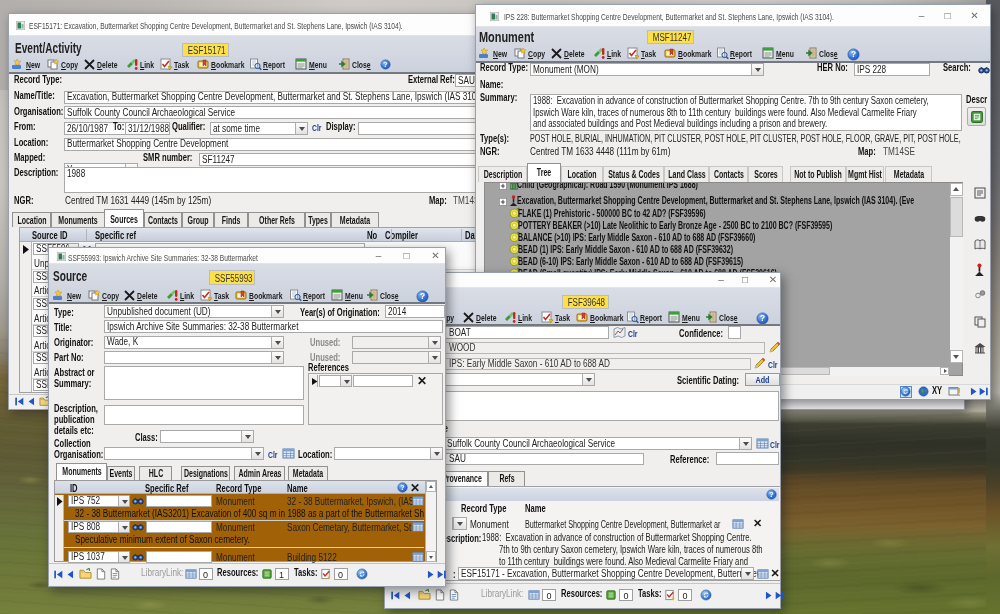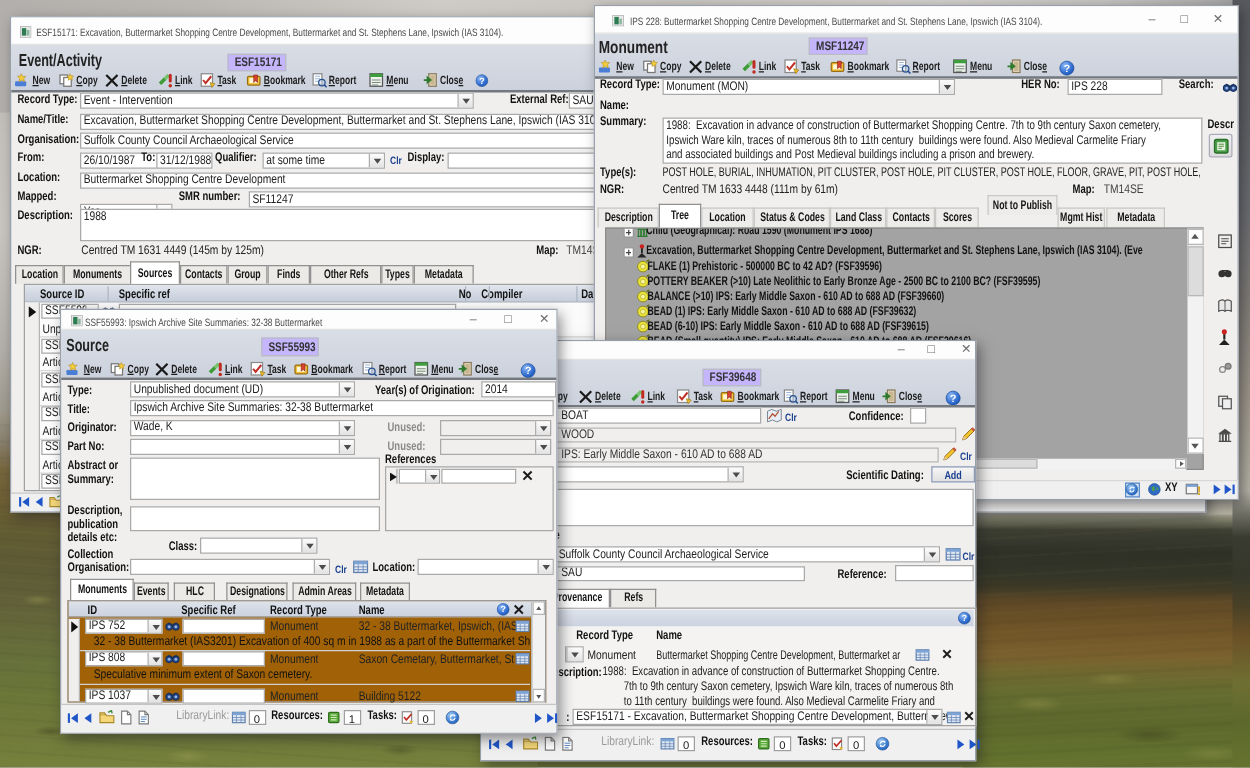--- a/index.html
+++ b/index.html
@@ -24,21 +24,21 @@
 radial-gradient(36px 10px at 200px 210px,rgba(170,170,90,.25),rgba(0,0,0,0) 70%),
 repeating-linear-gradient(177deg,rgba(30,30,15,.05) 0 3px,rgba(0,0,0,0) 3px 8px,rgba(160,150,80,.04) 8px 10px,rgba(0,0,0,0) 10px 15px),
 linear-gradient(180deg,#a8a596 0%,#b4b1a2 5%,#b7b4a4 8%,#84846f 10%,#3f4034 14%,#2f3127 22%,#333528 30%,#3f3a26 35%,#5e4826 40%,#6b5126 47%,#74592a 54%,#7a612e 60%,#6f6830 66%,#646c30 74%,#5d682c 84%,#62702e 94%,#66732f 100%)}
 #bgr{position:absolute;right:0;top:0;width:14px;height:100%;background:
 linear-gradient(180deg,#595a5f 0%,#616266 15%,#6e6f73 28%,#84807a 40%,#a19a8d 52%,#b0ad9f 60%,#bab7aa 64%,#6f6f65 67%,#3a3b30 70%,#35372b 75%,#4a4126 79%,#6b5126 83%,#6f6f33 89%,#5d682c 94%,#66732f 100%)}
 .win{position:absolute;background:#f0efed;border:1px solid #98a0ab;box-shadow:3px 4px 10px rgba(30,30,35,.5)}
 .tb{position:absolute;left:0;right:0;top:0;background:#fdfdfd;border-bottom:1px solid #e4e4e4}
 .tbt{position:absolute;font-size:8.5px;color:#4a4a4a;white-space:nowrap;transform:scaleX(.78);transform-origin:0 50%}
 .band{position:absolute;left:0;right:0;background:linear-gradient(#d9dde5,#ccd2dd)}
 .hd{position:absolute;font-weight:bold;font-size:14px;color:#222;white-space:nowrap;transform:scaleX(.72);transform-origin:0 50%}
-.idbox{position:absolute;background:#c4b5fd;border:1px solid #b9bcc2;text-align:right;font-weight:bold;font-size:10px;color:#333}
+.idbox{position:absolute;background:#fde047;border:1px solid #b9bcc2;text-align:right;font-weight:normal;font-size:10px;color:#333}
 .idbox span{display:inline-block;transform:scaleX(.8)}
 .l{position:absolute;font-weight:bold;font-size:10px;color:#111;white-space:nowrap;transform:scaleX(.76);transform-origin:0 50%}
 .v{position:absolute;font-size:10px;color:#222;white-space:nowrap;transform:scaleX(.82);transform-origin:0 50%}
 .ib{position:absolute;background:#fff;border:1px solid #a9a9a9;overflow:hidden}
 .ib>span{position:absolute;left:2px;top:50%;margin-top:-6px;line-height:12px;font-size:10px;color:#222;white-space:nowrap;transform:scaleX(.82);transform-origin:0 50%}
 .gb{background:#f0efed}
 .gb>span{color:#555}
 .dd{position:absolute;right:0;top:0;bottom:0;width:12px;background:linear-gradient(#fcfcfc,#e2e2e2);border-left:1px solid #aeaeae}
 .dd::after{content:"";position:absolute;left:2.5px;top:4px;border:3px solid transparent;border-top:4px solid #4c4c4c}
 .ti{position:absolute;display:flex;align-items:center;height:13px}
@@ -286,24 +286,20 @@
         <use href="#i-cls"></use>
       </svg>
       <span class="tx">Clos<u>e</u></span>
     </div>
  <svg class="hc" style="left:371px;top:45px;border:0;background:none" width="13" height="13">
       <use href="#i-hlp"></use>
     </svg>
  <div class="sep" style="top:58px;height:2px"></div>
 
  <span class="l" style="left:5px;top:60px">Record Type:</span>
- <div class="ib" style="left:55px;top:60px;width:315px;height:13px">
-      <span>Event - Intervention</span>
-      <i class="dd"></i>
-    </div>
  <span class="l" style="left:399px;top:60px">External Ref:</span>
  <div class="ib" style="left:446px;top:60px;width:100px;height:13px">
       <span>SAU</span>
     </div>
  <span class="l" style="left:5px;top:76px">Name/Title:</span>
  <div class="ib" style="left:55px;top:76.5px;width:895px;height:13px">
       <span>Excavation, Buttermarket Shopping Centre Development, Buttermarket and St. Stephens Lane, Ipswich (IAS 3104).</span>
     </div>
  <span class="l" style="left:5px;top:91.5px">Organisation:</span>
  <div class="ib" style="left:55px;top:92px;width:895px;height:13px">
@@ -594,21 +590,21 @@
     </div>
  <div class="tab" style="left:188.5px;top:161px;width:45px;height:16px;line-height:16px">
       <span>Land Class</span>
     </div>
  <div class="tab" style="left:233.5px;top:161px;width:39px;height:16px;line-height:16px">
       <span>Contacts</span>
     </div>
  <div class="tab" style="left:272.5px;top:161px;width:35px;height:16px;line-height:16px">
       <span>Scores</span>
     </div>
- <div class="tab" style="left:314.5px;top:151px;width:56px;height:16px;line-height:16px">
+ <div class="tab" style="left:314.5px;top:161px;width:56px;height:16px;line-height:16px">
       <span>Not to Publish</span>
     </div>
  <div class="tab" style="left:370.5px;top:161px;width:38px;height:16px;line-height:16px">
       <span>Mgmt Hist</span>
     </div>
  <div class="tab" style="left:409.5px;top:161px;width:47px;height:16px;line-height:16px">
       <span>Metadata</span>
     </div>
 
  <div style="position:absolute;left:8.5px;top:177px;width:479px;height:194px;background:#a3a3a3;border:1px solid #8a8a8a;overflow:hidden">

